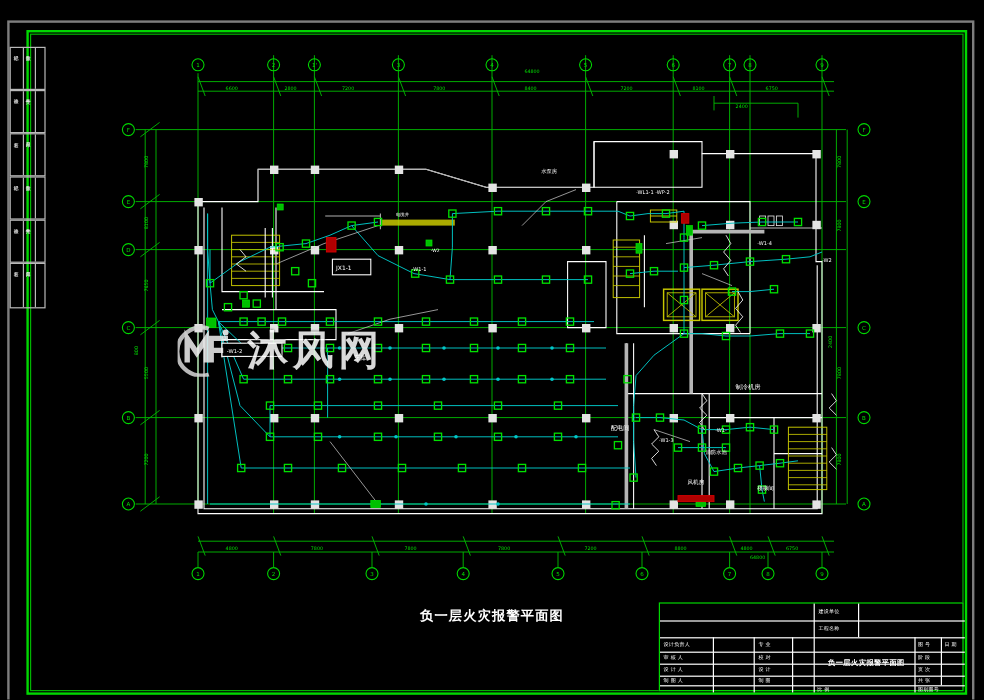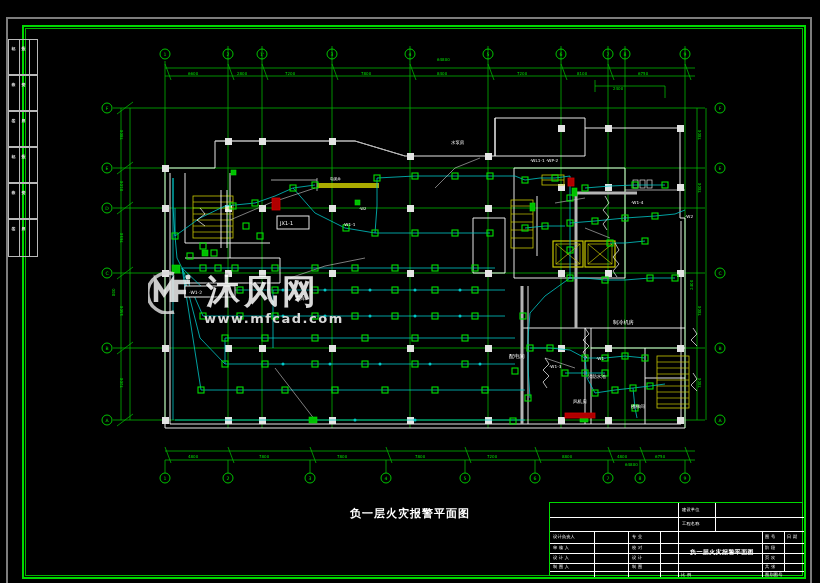--- a/index.html
+++ b/index.html
@@ -698,21 +698,20 @@
       <div class="wm-mf">
         <svg width="52" height="44" viewBox="0 0 52 44">
           <path d="M26 4 A20 20 0 1 0 26 42" fill="none" stroke="#d9d9d9" stroke-width="3.5"></path>
           <path d="M8 32 L8 12 L16 24 L24 12 L24 32" fill="none" stroke="#f0f0f0" stroke-width="4.5"></path>
           <path d="M28 32 L28 12 L42 12 M28 22 L38 22" fill="none" stroke="#f0f0f0" stroke-width="4.5"></path>
           <circle cx="40" cy="7" r="2.5" fill="#ffffff"></circle>
         </svg>
       </div>
       <span class="wm-cn">沐风网</span>
     </div>
-    <div class="wm-url">www.mfcad.com</div>
   </div>
 
   <div class="dwg-title">负一层火灾报警平面图</div>
 
   <div class="tblock">
 
     <div class="tb-line tb-h" style="left:0;top:14px;width:254px;"></div>
     <div class="tb-line tb-h" style="left:0;top:28px;width:254px;"></div>
     <div class="tb-line tb-h" style="left:0;top:40px;width:254px;"></div>
     <div class="tb-line tb-h" style="left:0;top:50px;width:254px;"></div>

